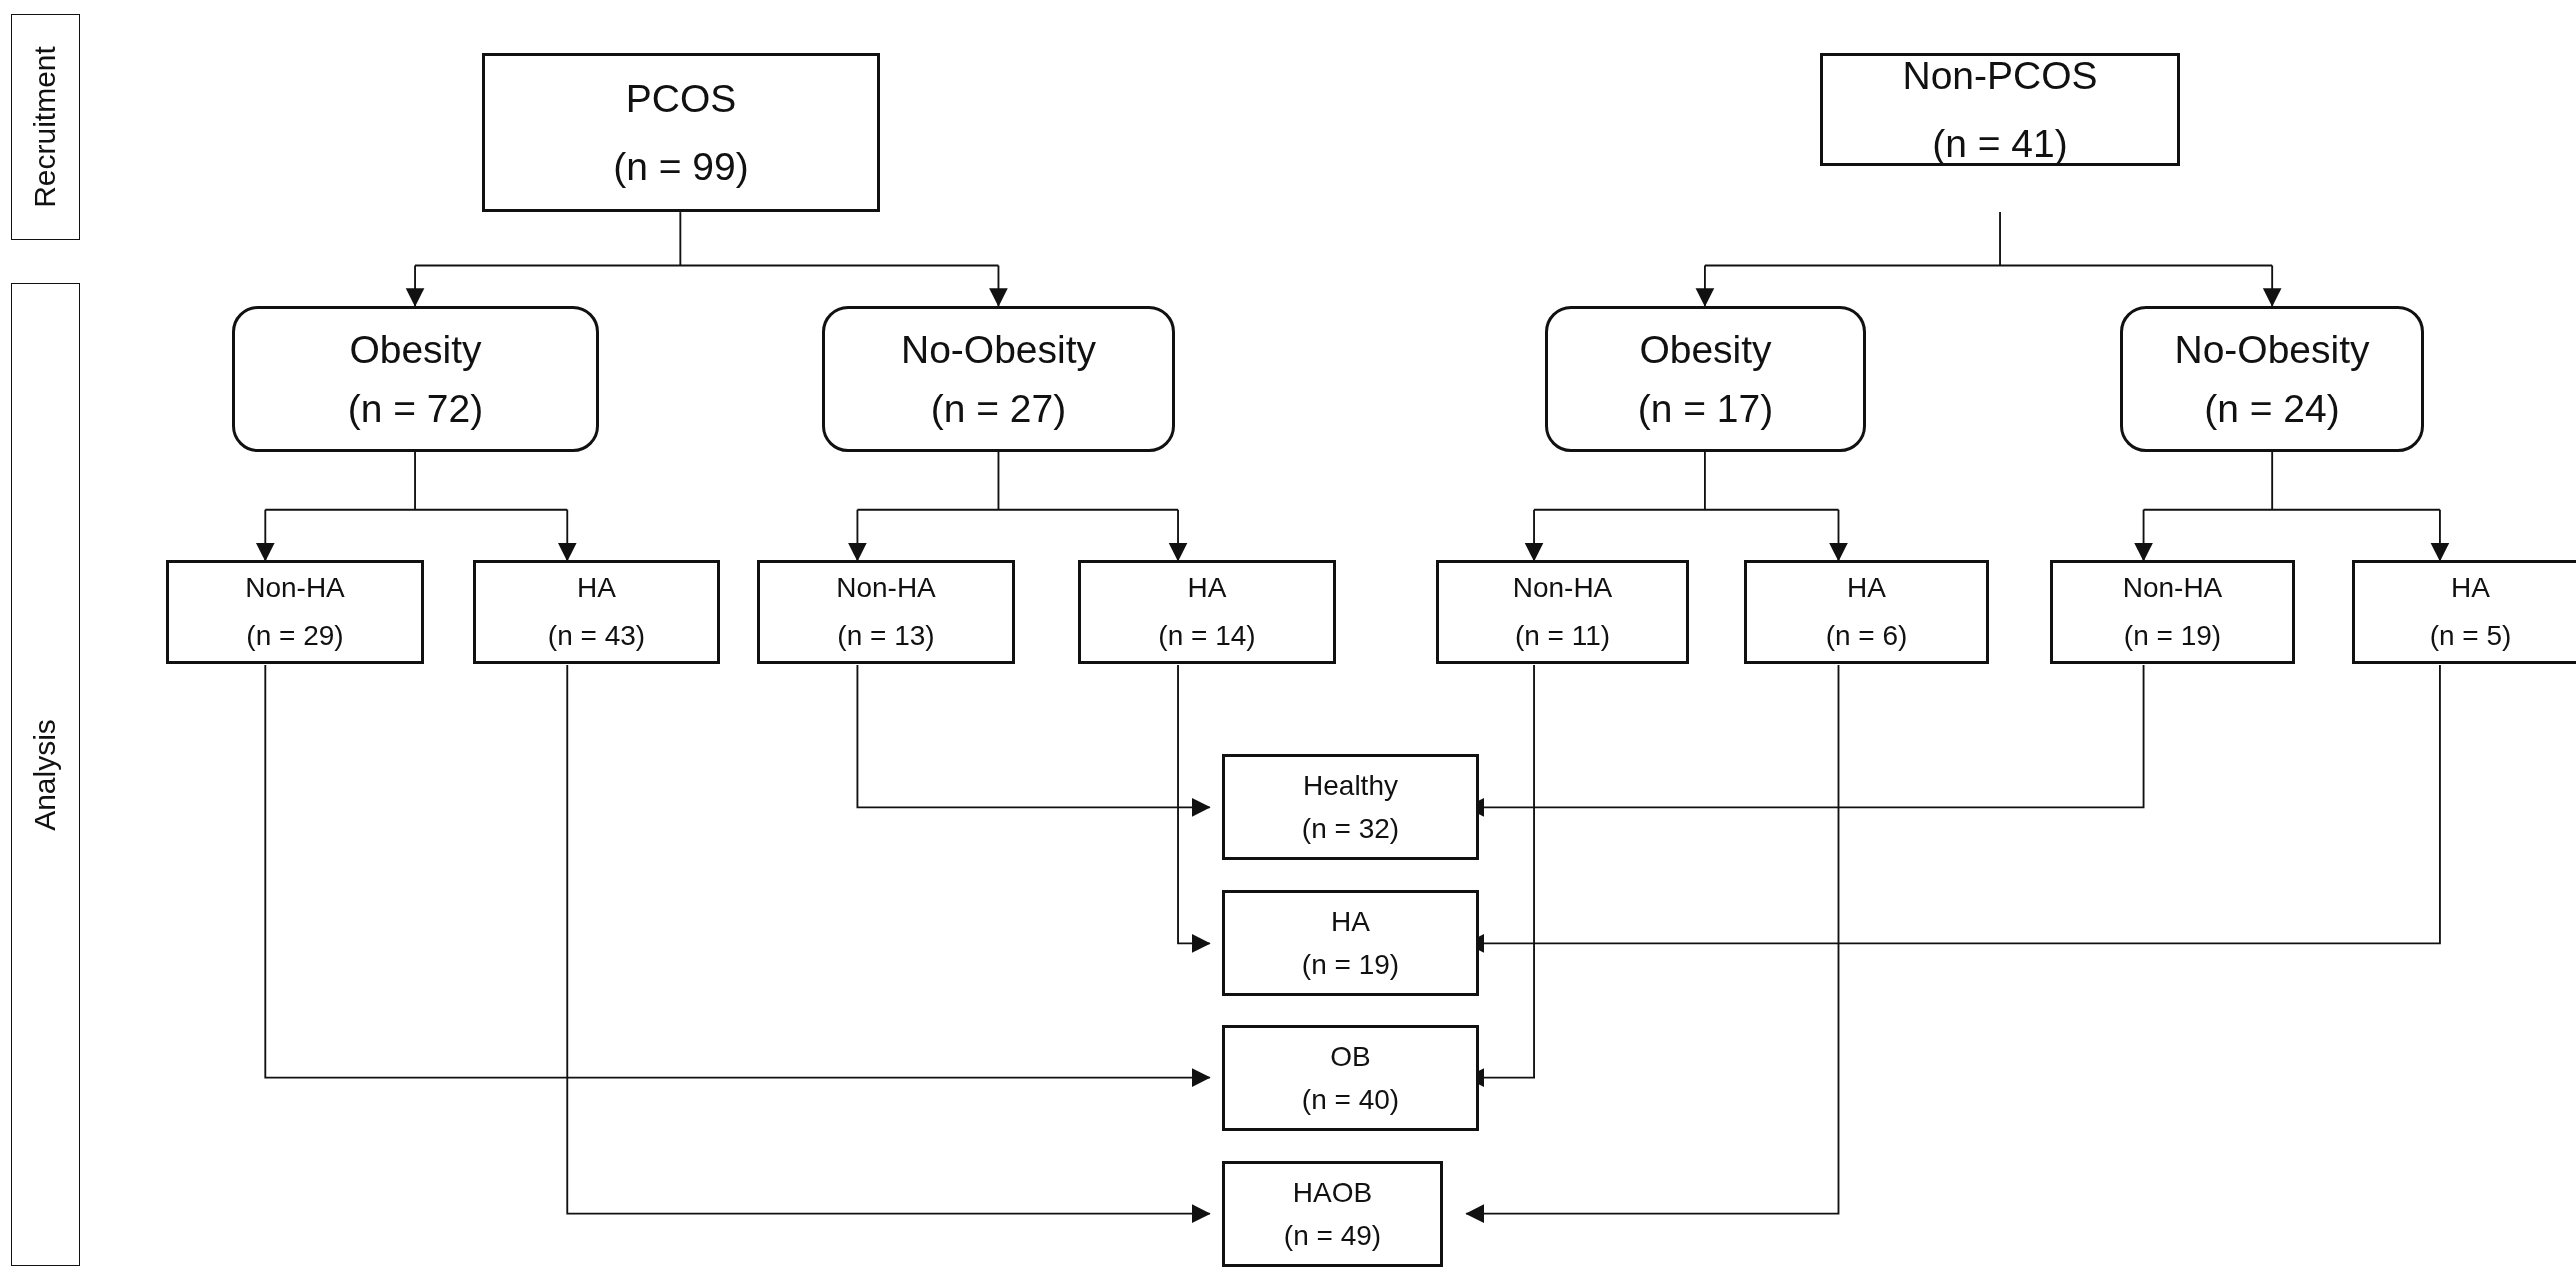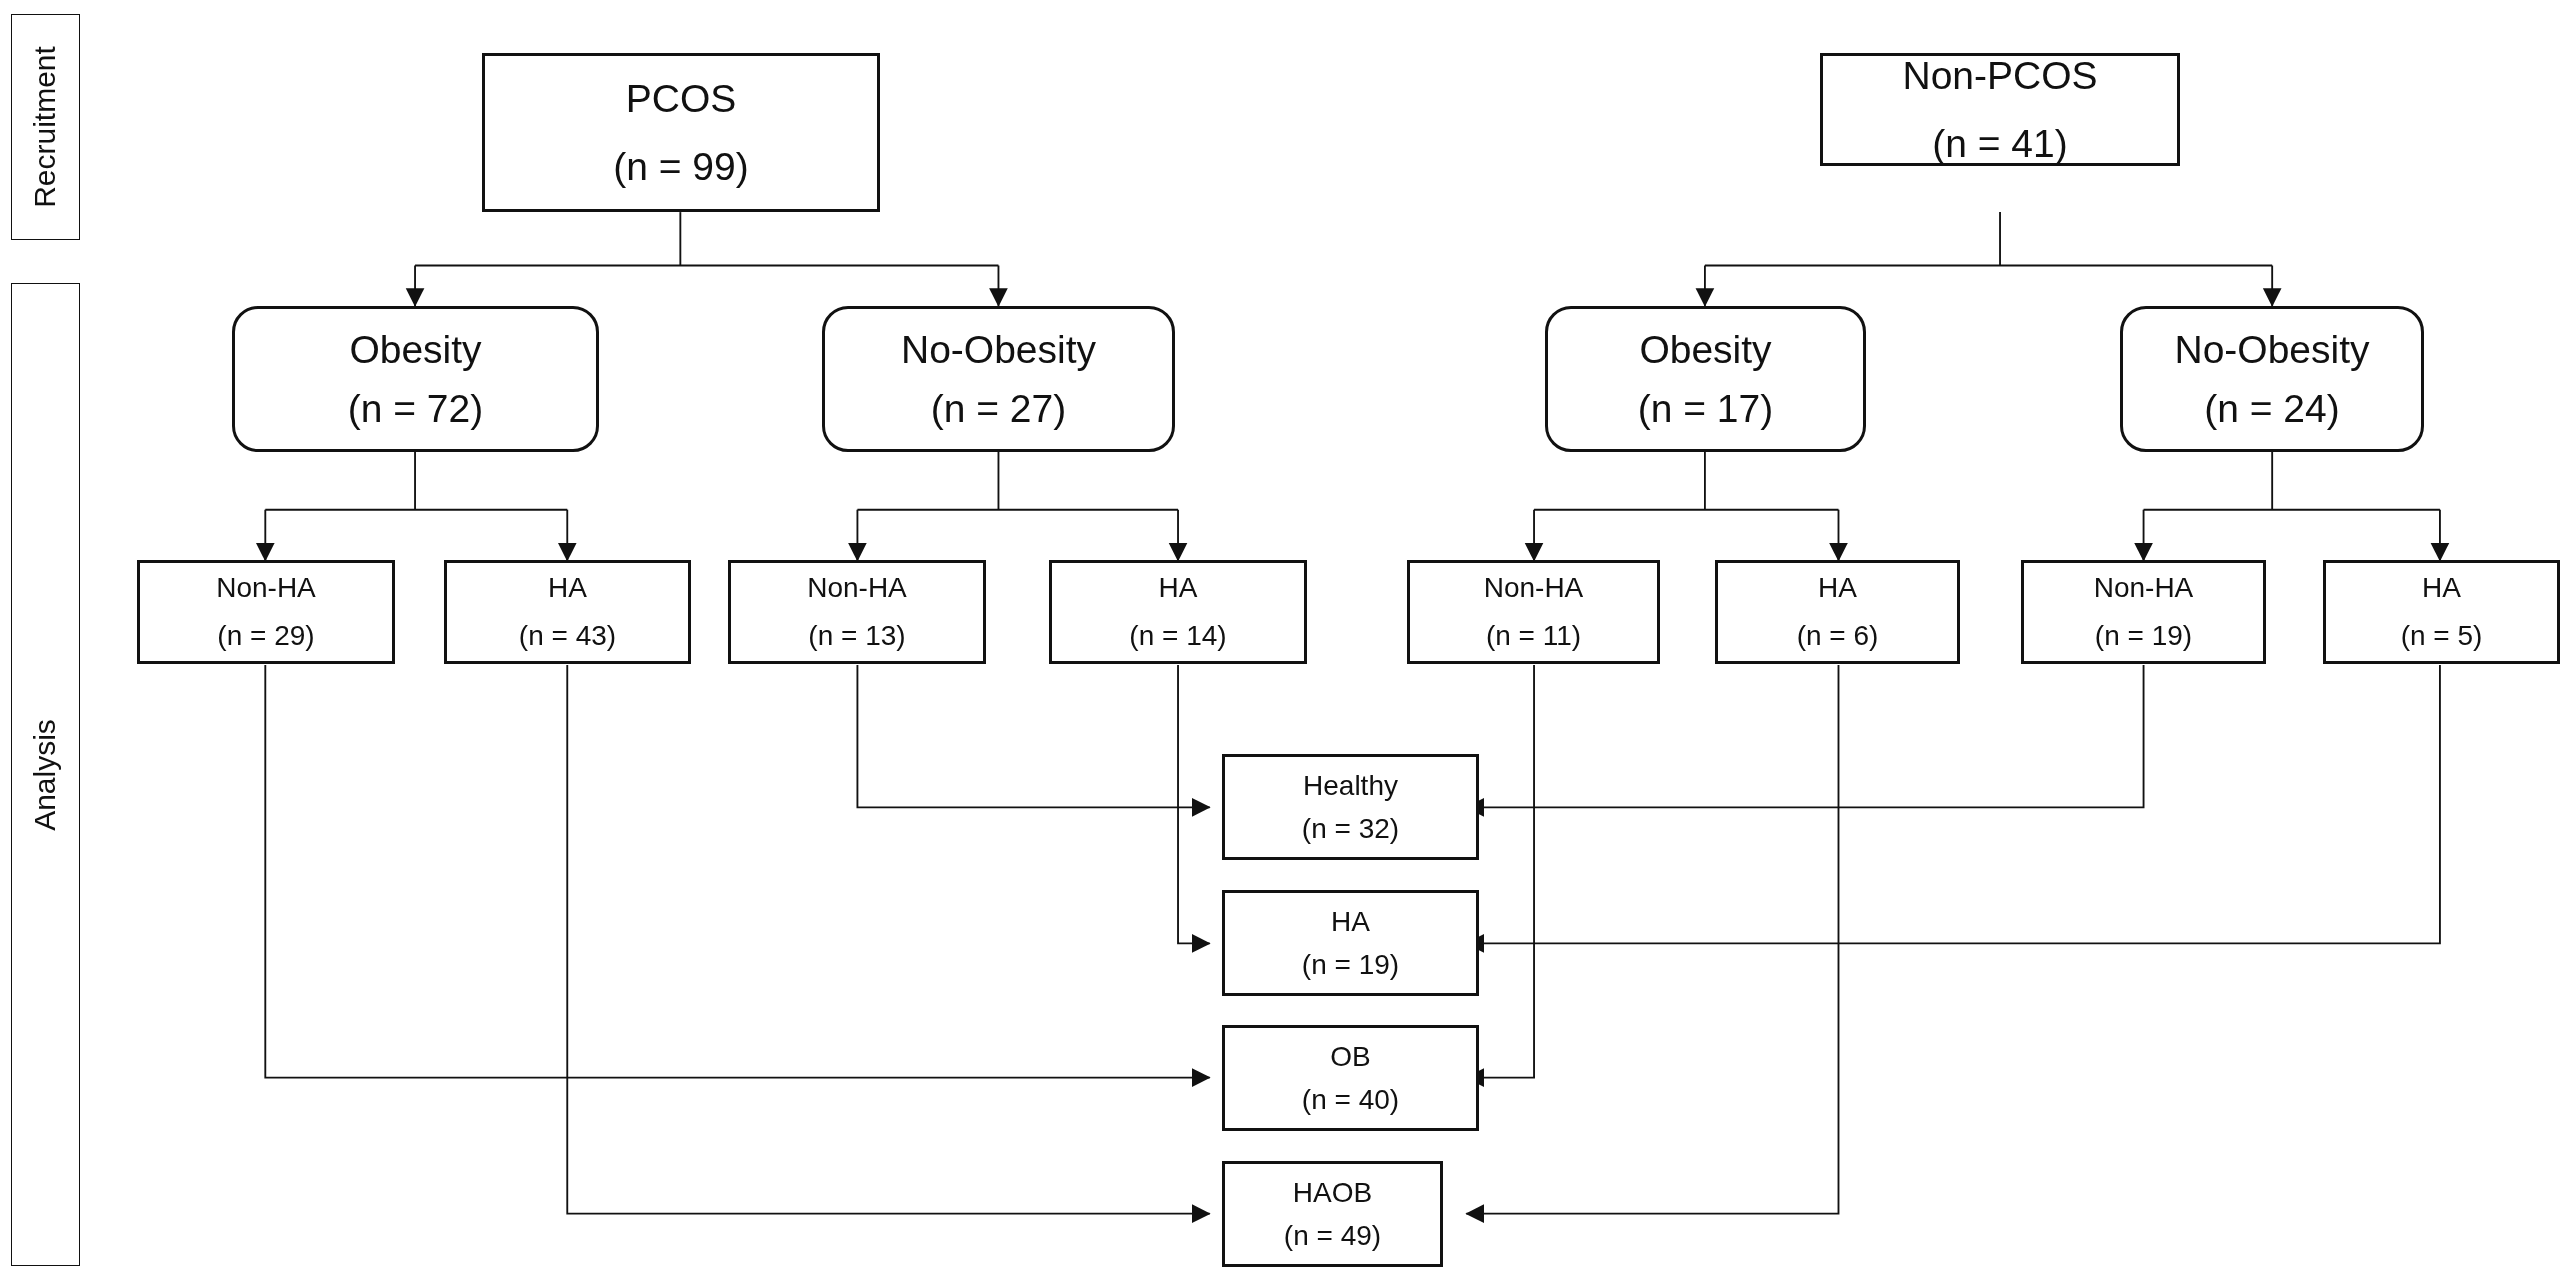--- a/index.html
+++ b/index.html
@@ -23,21 +23,21 @@
     background: #ffffff;
     display: flex;
     flex-direction: column;
     align-items: center;
     justify-content: center;
     text-align: center;
   }
   .node span { display: block; line-height: 1; white-space: nowrap; }
   .row1 { font-size: 39px; gap: 29px; }
   .row2 { font-size: 39px; gap: 20px; border-radius: 26px; }
-  .row3 { font-size: 28px; gap: 20px; }
+  .row3 { font-size: 28px; gap: 20px; margin-left: 29px; }
   .grp  { font-size: 28px; gap: 15px; margin-left: 12px; }
   .band {
     position: absolute;
     box-sizing: border-box;
     border: 1.9px solid #111111;
     background: #ffffff;
     display: flex;
     align-items: center;
     justify-content: center;
   }

